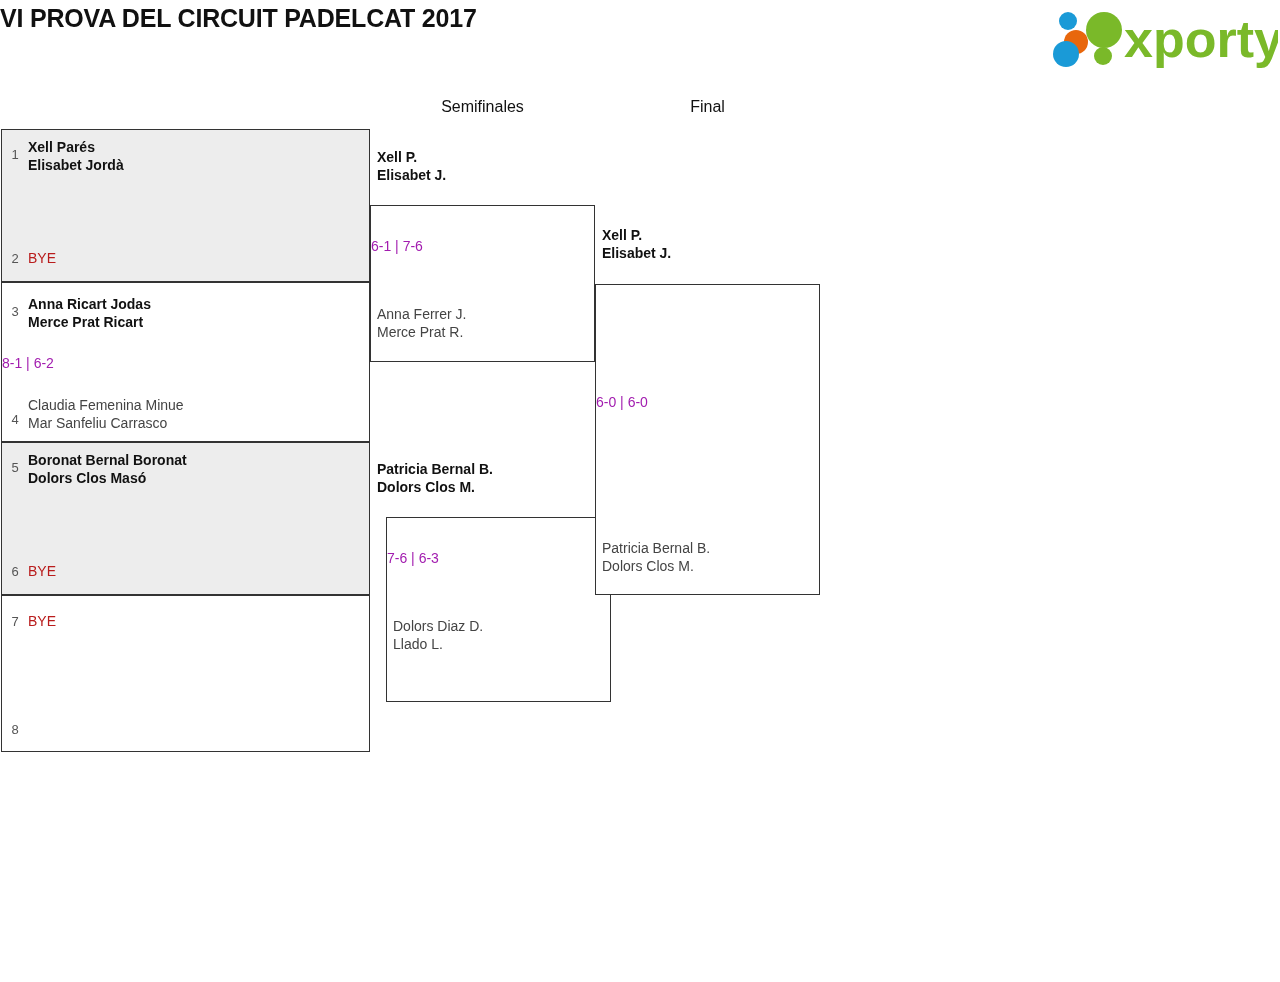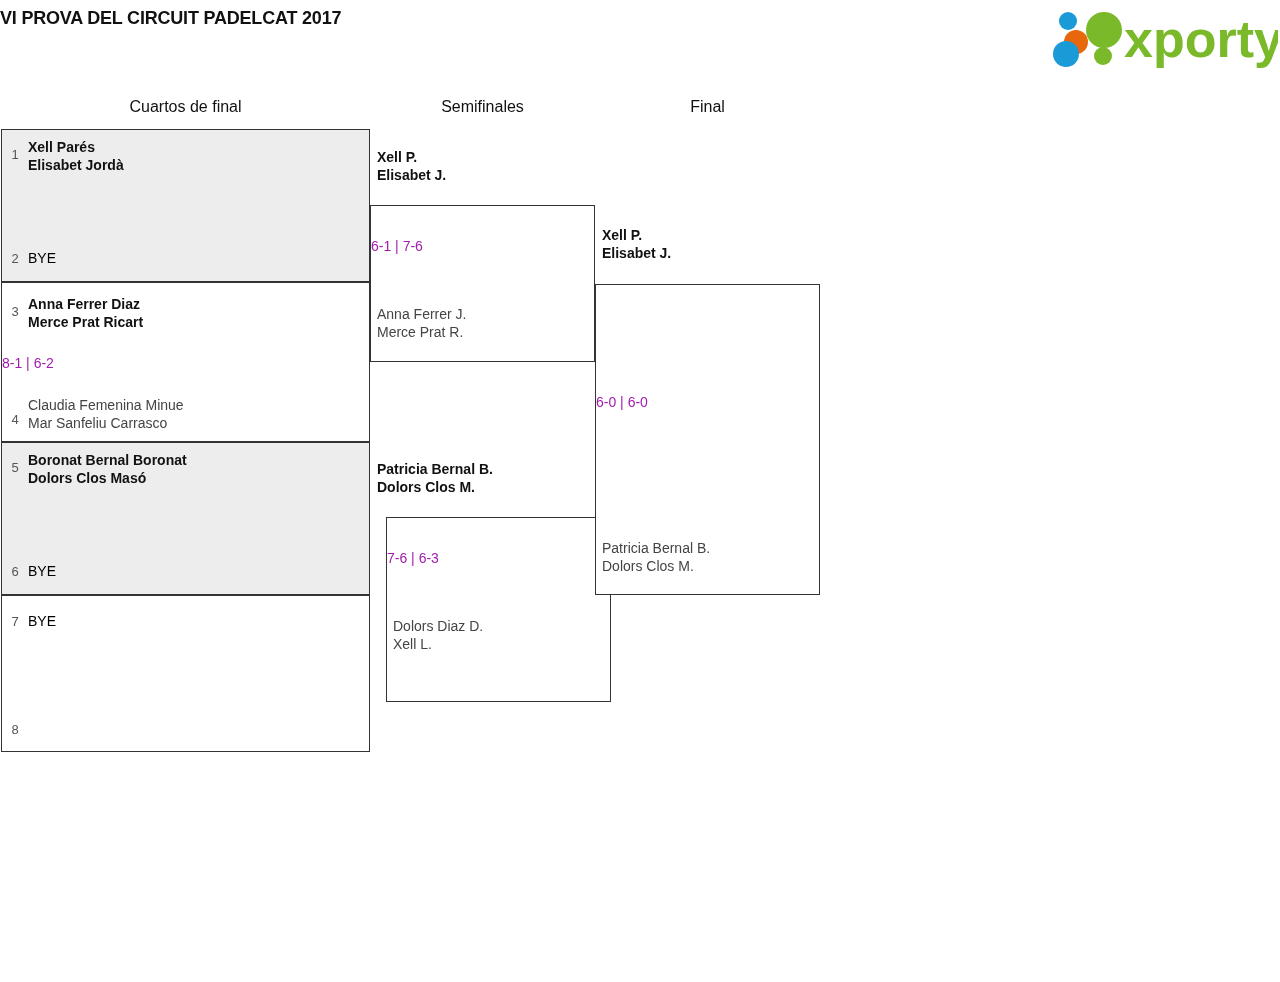--- a/index.html
+++ b/index.html
@@ -9,21 +9,21 @@
     background: #ffffff;
     font-family: "Liberation Sans", sans-serif;
     color: #111111;
     overflow: hidden;
   }
   .page { position: relative; width: 1280px; height: 982px; }
 
   
   .title-block { position: absolute; left: 0; top: 2px; width: 900px; }
   .title-line1 {
-    font-size: 18px; font-weight: bold; line-height: 32px;
+    font-size: 25px; font-weight: bold; line-height: 32px;
     letter-spacing: -0.2px; color: #111;
   }
   .title-line2 {
     font-size: 25px; font-weight: bold; line-height: 32px;
     letter-spacing: -0.2px; color: #111;
   }
 
   .logo { position: absolute; left: 1046px; top: 4px; width: 232px; height: 64px; text-align: center; }
   .logo svg { display: block; }
 
@@ -56,21 +56,21 @@
 
   
   .players {
     position: absolute;
     font-size: 14px; line-height: 18px;
     white-space: nowrap;
   }
   .players .ln { display: block; }
   .players.winner { color: #111111; font-weight: bold; }
   .players.loser  { color: #444444; font-weight: normal; }
-  .players.bye    { color: #000000; font-weight: normal; text-align: center; }
+  .players.bye    { color: #b91c1c; font-weight: normal; text-align: center; }
 
   
   .score {
     position: absolute; font-size: 14px; color: #a21caf;
     text-align: left; line-height: 18px; white-space: nowrap;
   }
 </style>
 </head>
 <body>
 
@@ -86,42 +86,41 @@
       <circle cx="22" cy="17" r="9" fill="#1a9ad7"></circle>
       <circle cx="30" cy="38" r="12" fill="#e8670c"></circle>
       <circle cx="20" cy="50" r="13" fill="#1a9ad7"></circle>
       <circle cx="58" cy="26" r="18" fill="#7ab929"></circle>
       <circle cx="57" cy="52" r="9" fill="#7ab929"></circle>
 
       <text x="78" y="53" font-family="Liberation Sans, sans-serif" font-size="52" font-weight="bold" fill="#7ab929">xporty</text>
     </svg>
   </div>
 
-  <div class="round-header" id="rh-0">Cuartos de final</div>
   <div class="round-header" id="rh-1">Semifinales</div>
   <div class="round-header" id="rh-2">Final</div>
 
   <div class="bracket">
 
     <div class="match-box shaded" style="left:1px; top:129px; width:369px; height:153px;">
       <div class="seed" style="top:17px;">1</div>
       <div class="players winner" style="left:26px; top:8px;">
         <span class="ln">Xell Parés</span>
         <span class="ln">Elisabet Jordà</span>
       </div>
       <div class="seed" style="top:121px;">2</div>
       <div class="players bye" style="left:26px; top:119px;">
         <span class="ln">BYE</span>
       </div>
     </div>
 
     <div class="match-box" style="left:1px; top:282px; width:369px; height:160px;">
       <div class="seed" style="top:21px;">3</div>
       <div class="players winner" style="left:26px; top:12px;">
-        <span class="ln">Anna Ferrer Diaz</span>
+        <span class="ln">Anna Ricart Jodas</span>
         <span class="ln">Merce Prat Ricart</span>
       </div>
       <div class="score" style="left:0px; top:71px; width:367px;">8-1 | 6-2</div>
       <div class="seed" style="top:129px;">4</div>
       <div class="players loser" style="left:26px; top:113px;">
         <span class="ln">Claudia Femenina Minue</span>
         <span class="ln">Mar Sanfeliu Carrasco</span>
       </div>
     </div>
 
@@ -160,21 +159,21 @@
 
     <div class="players winner" style="left:377px; top:460px;">
       <span class="ln">Patricia Bernal B.</span>
       <span class="ln">Dolors Clos M.</span>
     </div>
 
     <div class="match-box" style="left:386px; top:517px; width:225px; height:185px;">
       <div class="score" style="left:0px; top:31px; width:223px;">7-6 | 6-3</div>
       <div class="players loser" style="left:6px; top:99px;">
         <span class="ln">Dolors Diaz D.</span>
-        <span class="ln">Xell L.</span>
+        <span class="ln">Llado L.</span>
       </div>
     </div>
 
     <div class="players winner" style="left:602px; top:226px;">
       <span class="ln">Xell P.</span>
       <span class="ln">Elisabet J.</span>
     </div>
 
     <div class="match-box" style="left:595px; top:284px; width:225px; height:311px;">
       <div class="score" style="left:0px; top:108px; width:223px;">6-0 | 6-0</div>

